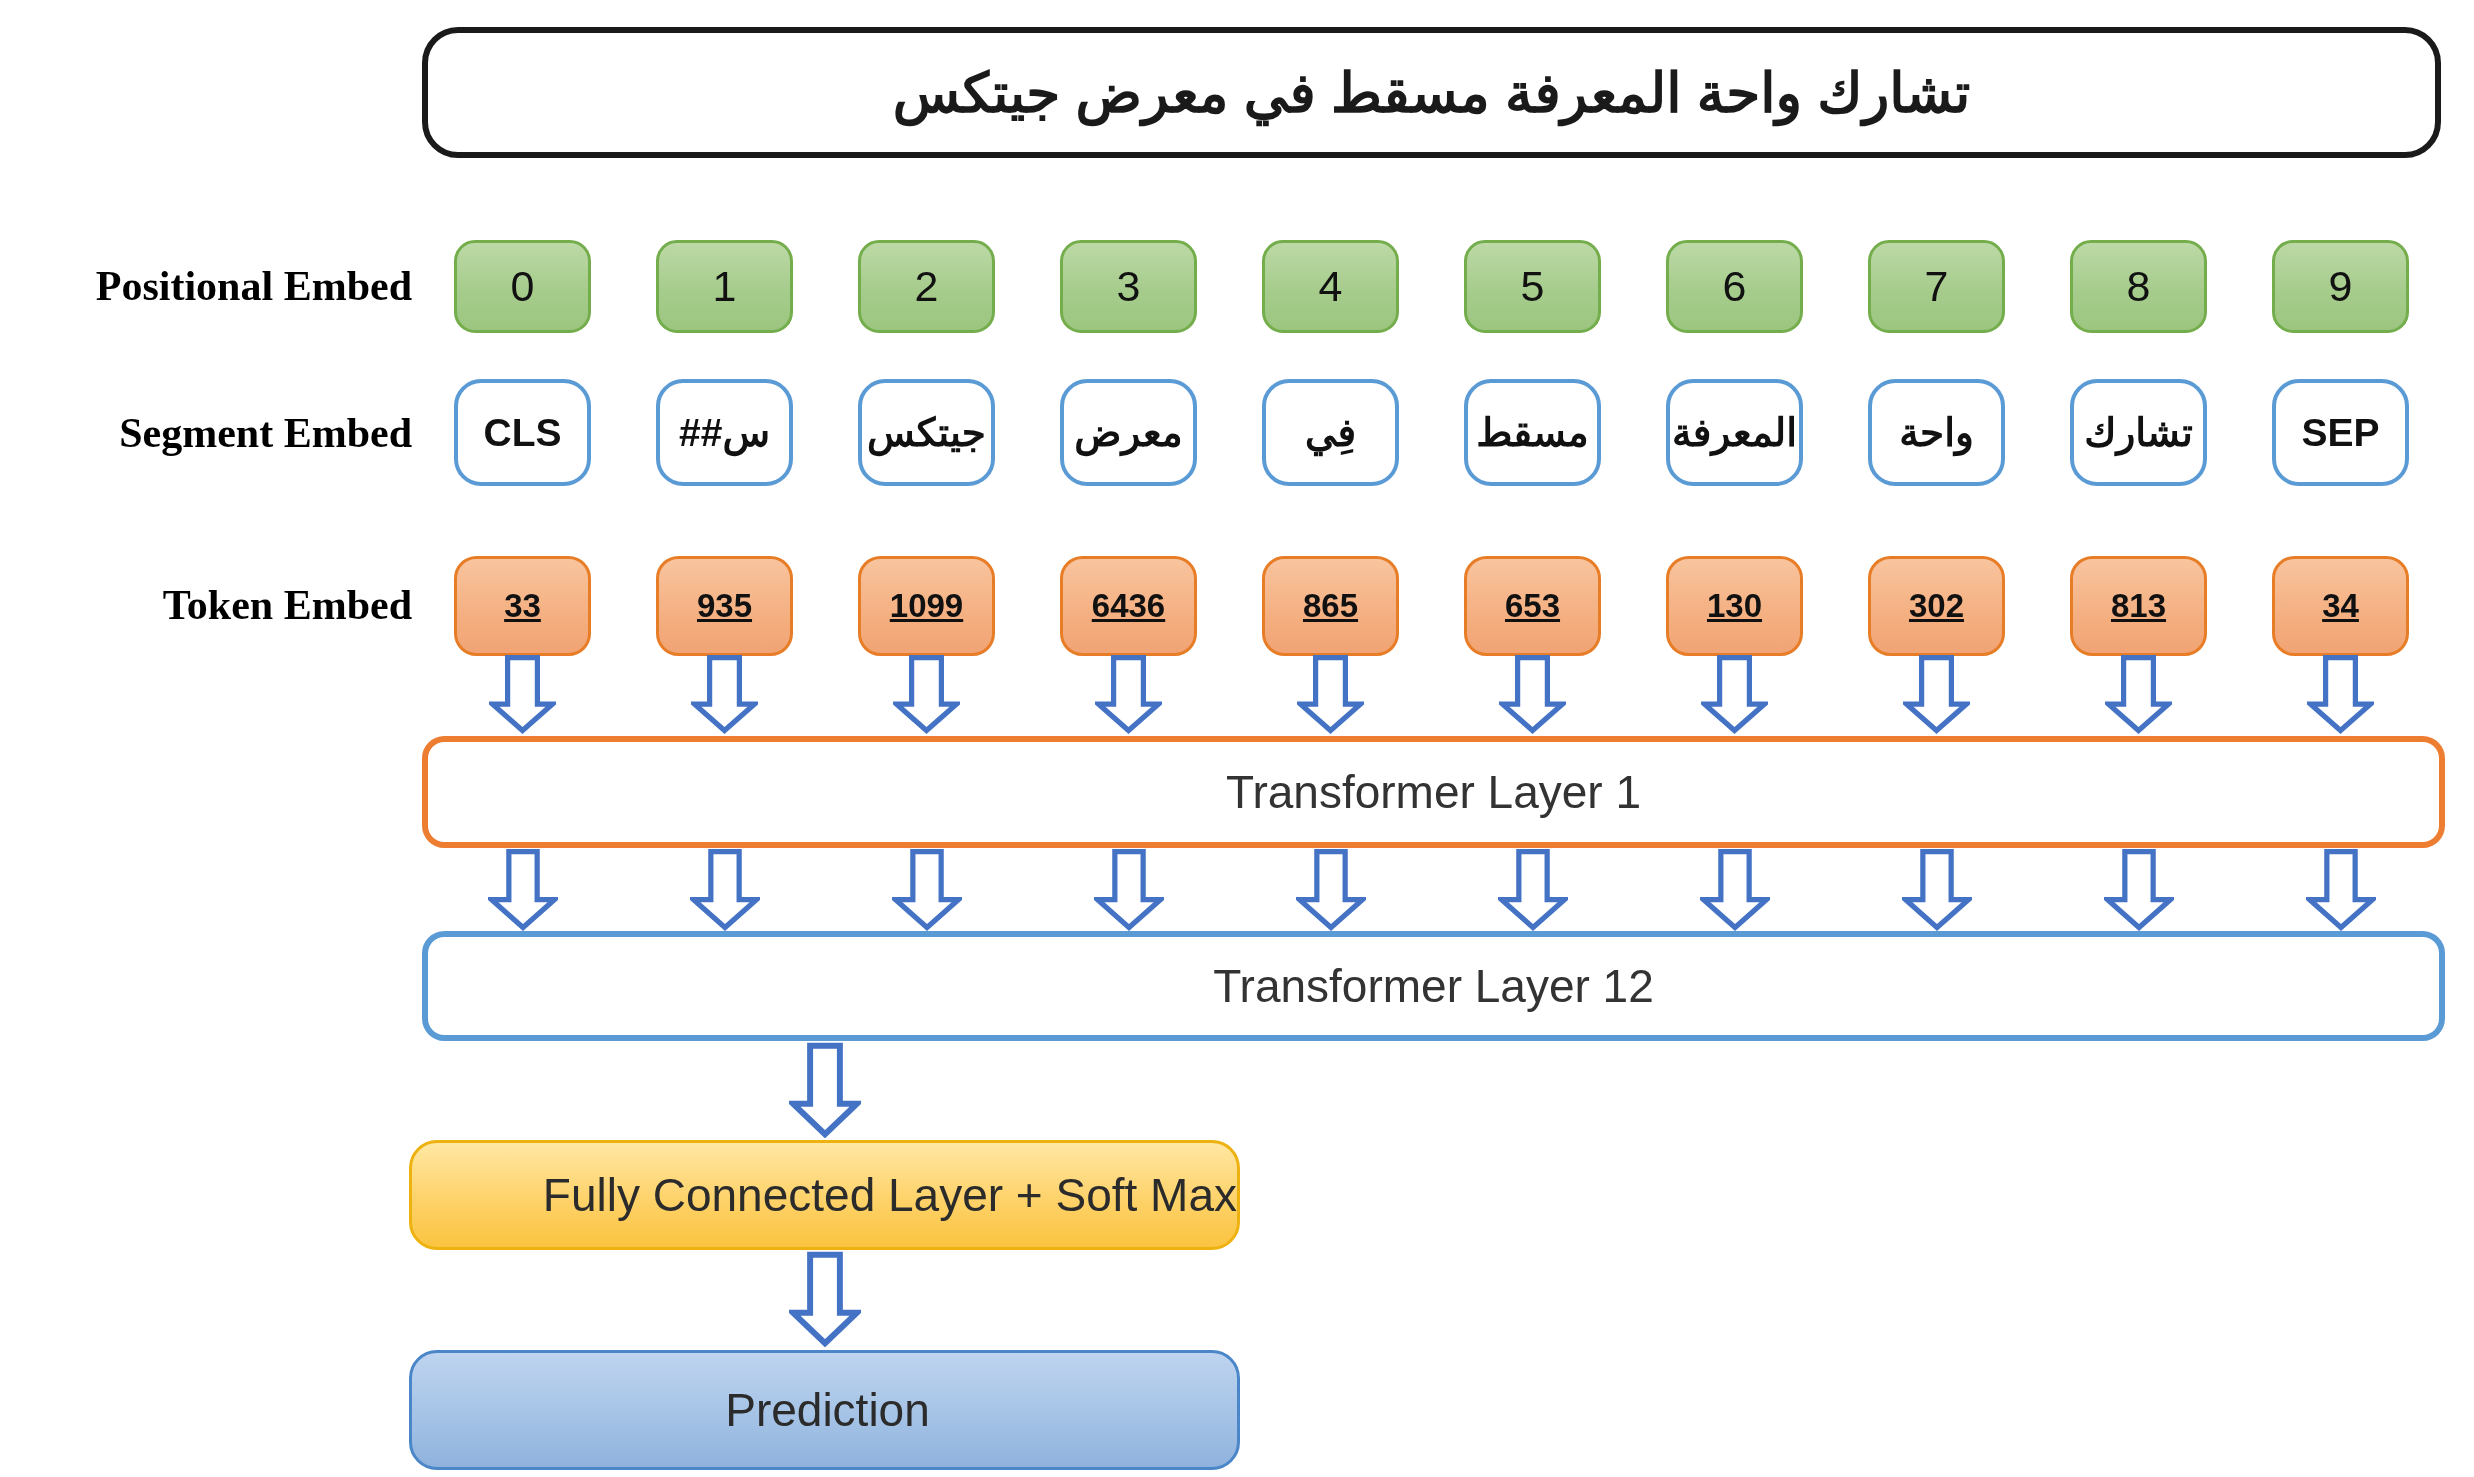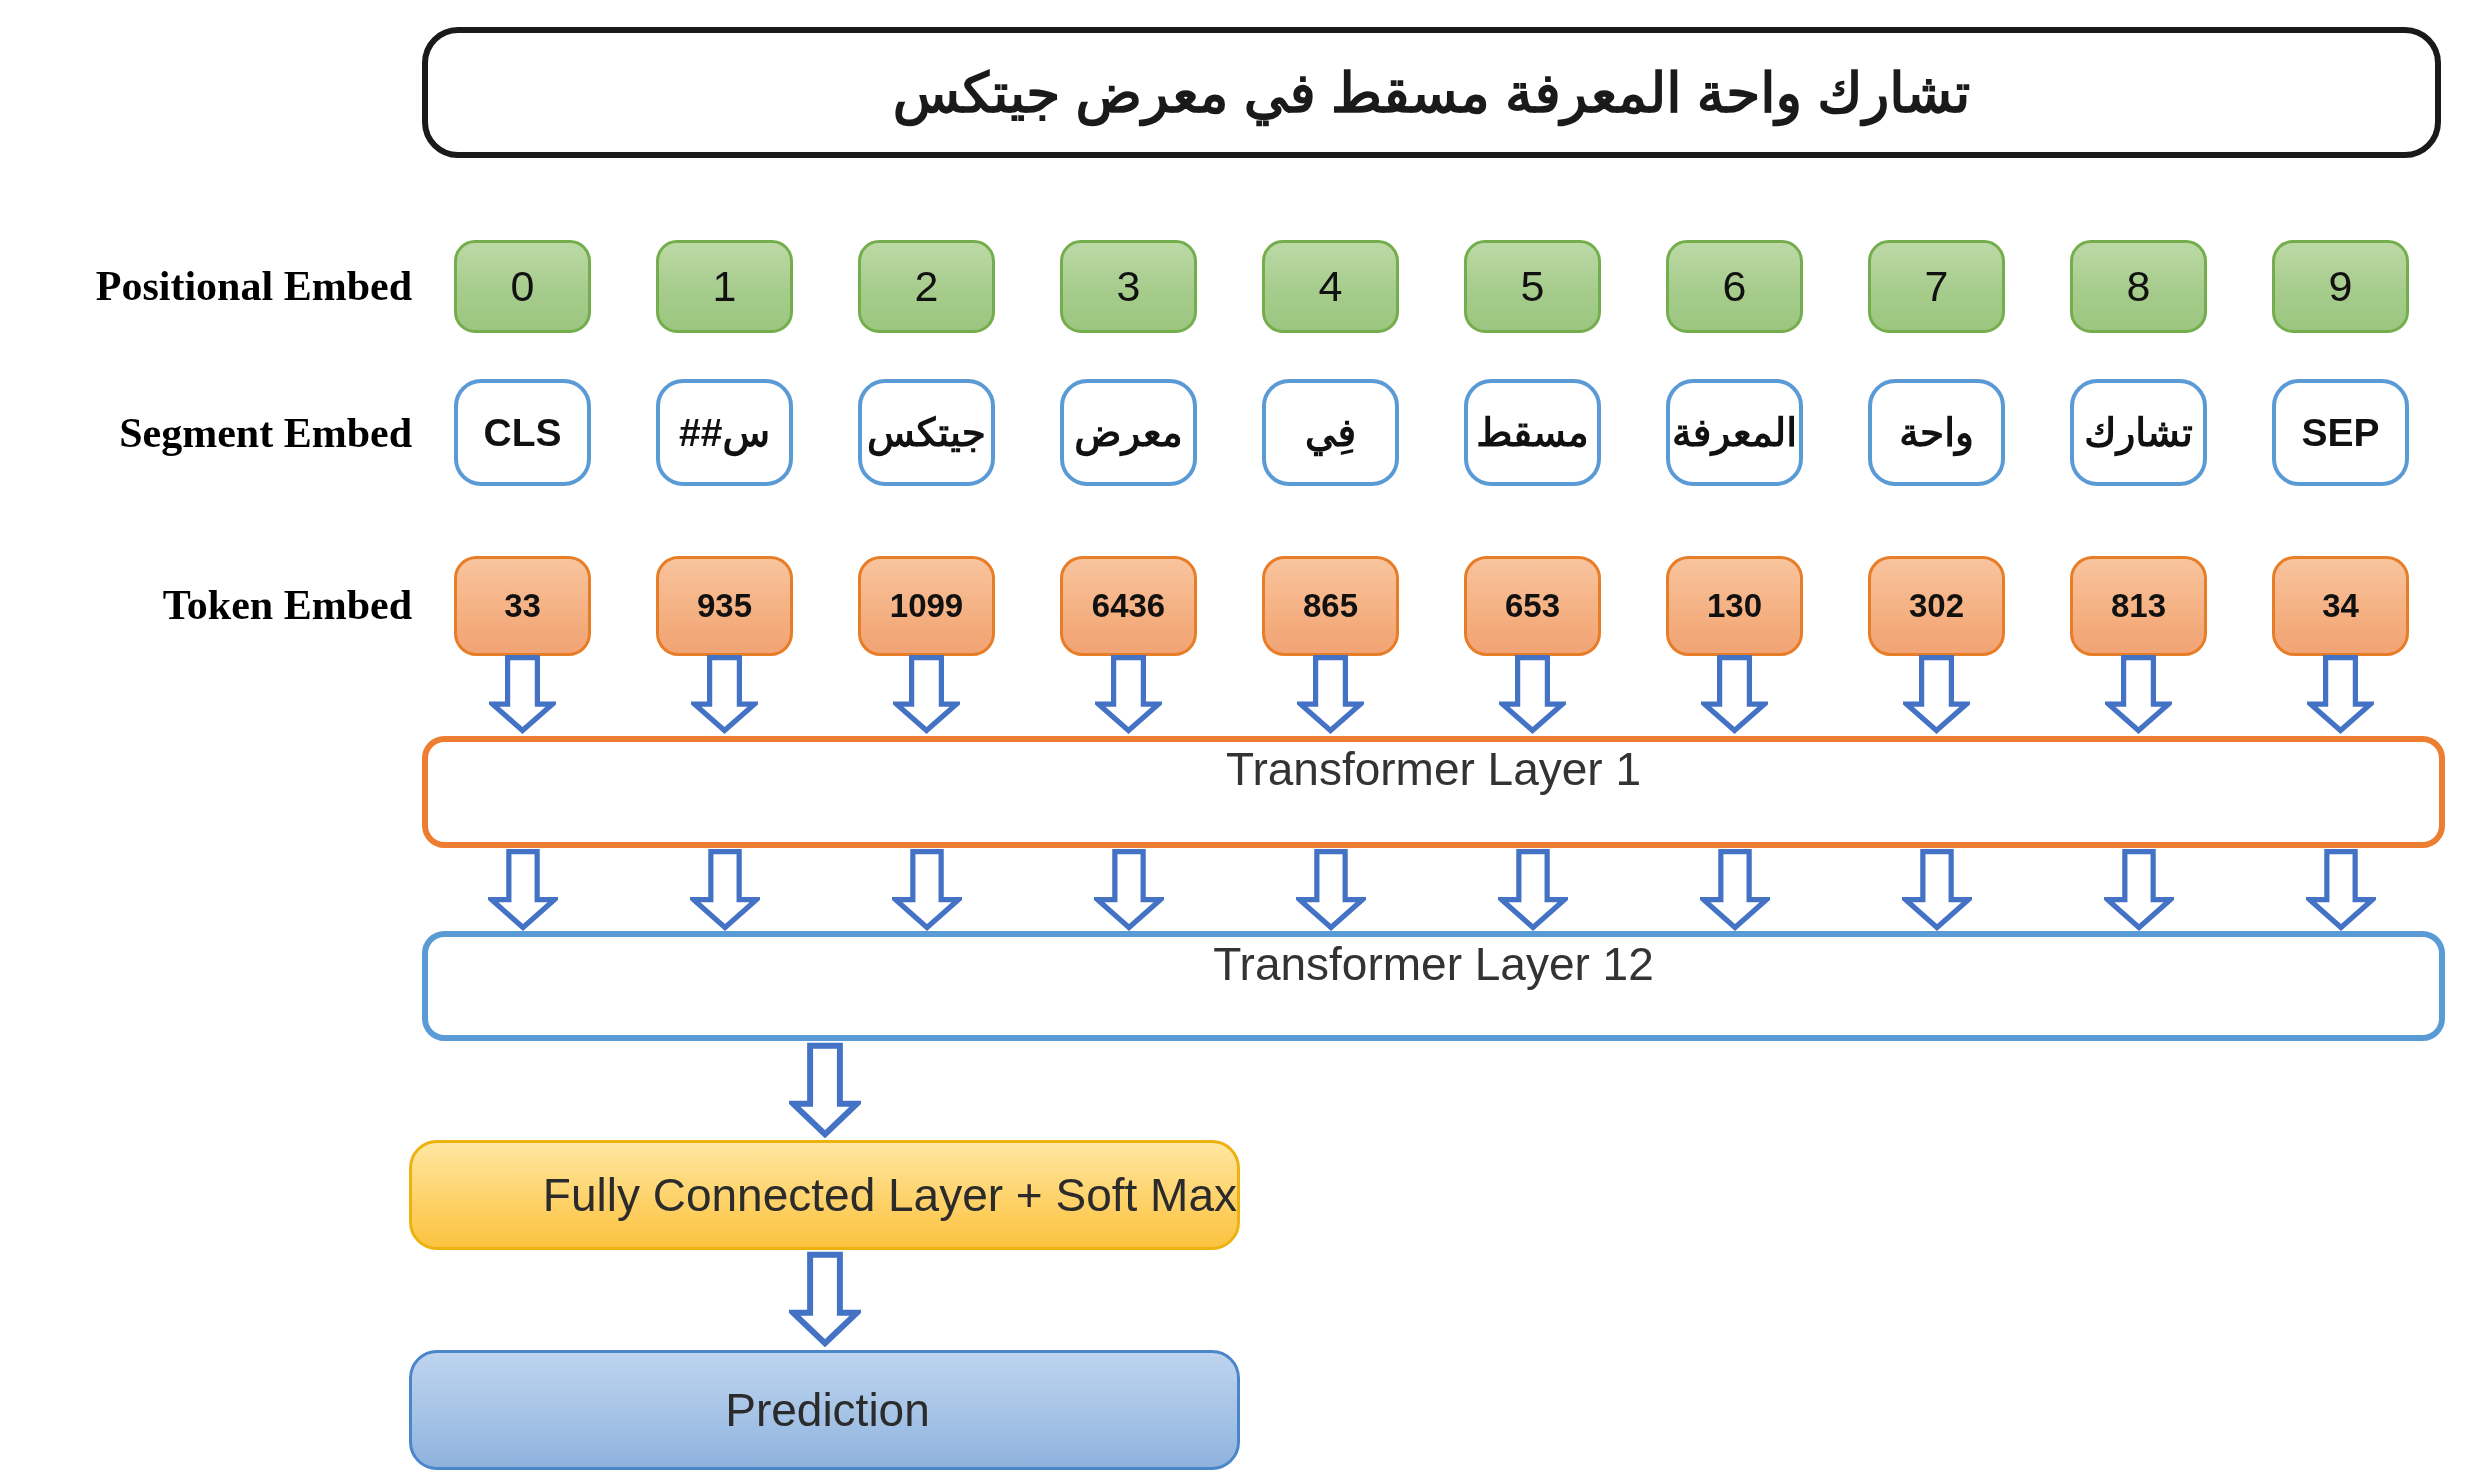--- a/index.html
+++ b/index.html
@@ -32,31 +32,31 @@
     font-size:43px;color:#111;
   }
   .seg-box{
     height:107px;border:4.5px solid #5b9bd5;border-radius:27px;background:#ffffff;
     font-size:39px;font-weight:bold;color:#111;
     font-family:Liberation Sans, sans-serif;direction:ltr;
   }
   .tok-box{
     height:100px;border:3px solid #e87d28;border-radius:22.4px;
     background:linear-gradient(180deg,#f8c49e 0%,#f4ac7c 70%,#f1a475 100%);
-    font-size:33px;font-weight:bold;color:#111;
+    font-size:33px;font-weight:bold;color:#111;text-decoration:underline;
   }
   
   .arrow-row{position:absolute;left:454px;width:1955px;display:flex;justify-content:space-between;}
   .arrow-cell{width:137px;display:flex;justify-content:center;align-items:flex-start;}
   .arrow-single{position:absolute;display:flex;justify-content:center;}
   .arrow-single .arrow-cell{width:auto;}
   
   .layer-box{
     position:absolute;left:422px;width:2023px;box-sizing:border-box;background:#fff;
-    display:flex;align-items:flex-start;justify-content:center;font-size:46px;color:#333;
+    display:flex;align-items:center;justify-content:center;font-size:46px;color:#333;
   }
   .layer1{top:736px;height:112px;border:6.7px solid #ed7d31;border-radius:22.4px;}
   .layer12{top:931px;height:110px;border:6.7px solid #5b9bd5;border-radius:22.4px;}
   
   .fc-box{
     position:absolute;left:409px;top:1140px;width:831px;height:110px;box-sizing:border-box;
     border:3.7px solid #eeb210;border-radius:28px;
     background:linear-gradient(180deg,#ffe9a9 0%,#fed briefly 0%,#fed269 55%,#fbc440 100%);
     background:linear-gradient(180deg,#ffe7a2 0%,#fed269 55%,#fbc440 100%);
     display:flex;align-items:center;justify-content:flex-end;font-size:46px;color:#2b2b2b;

